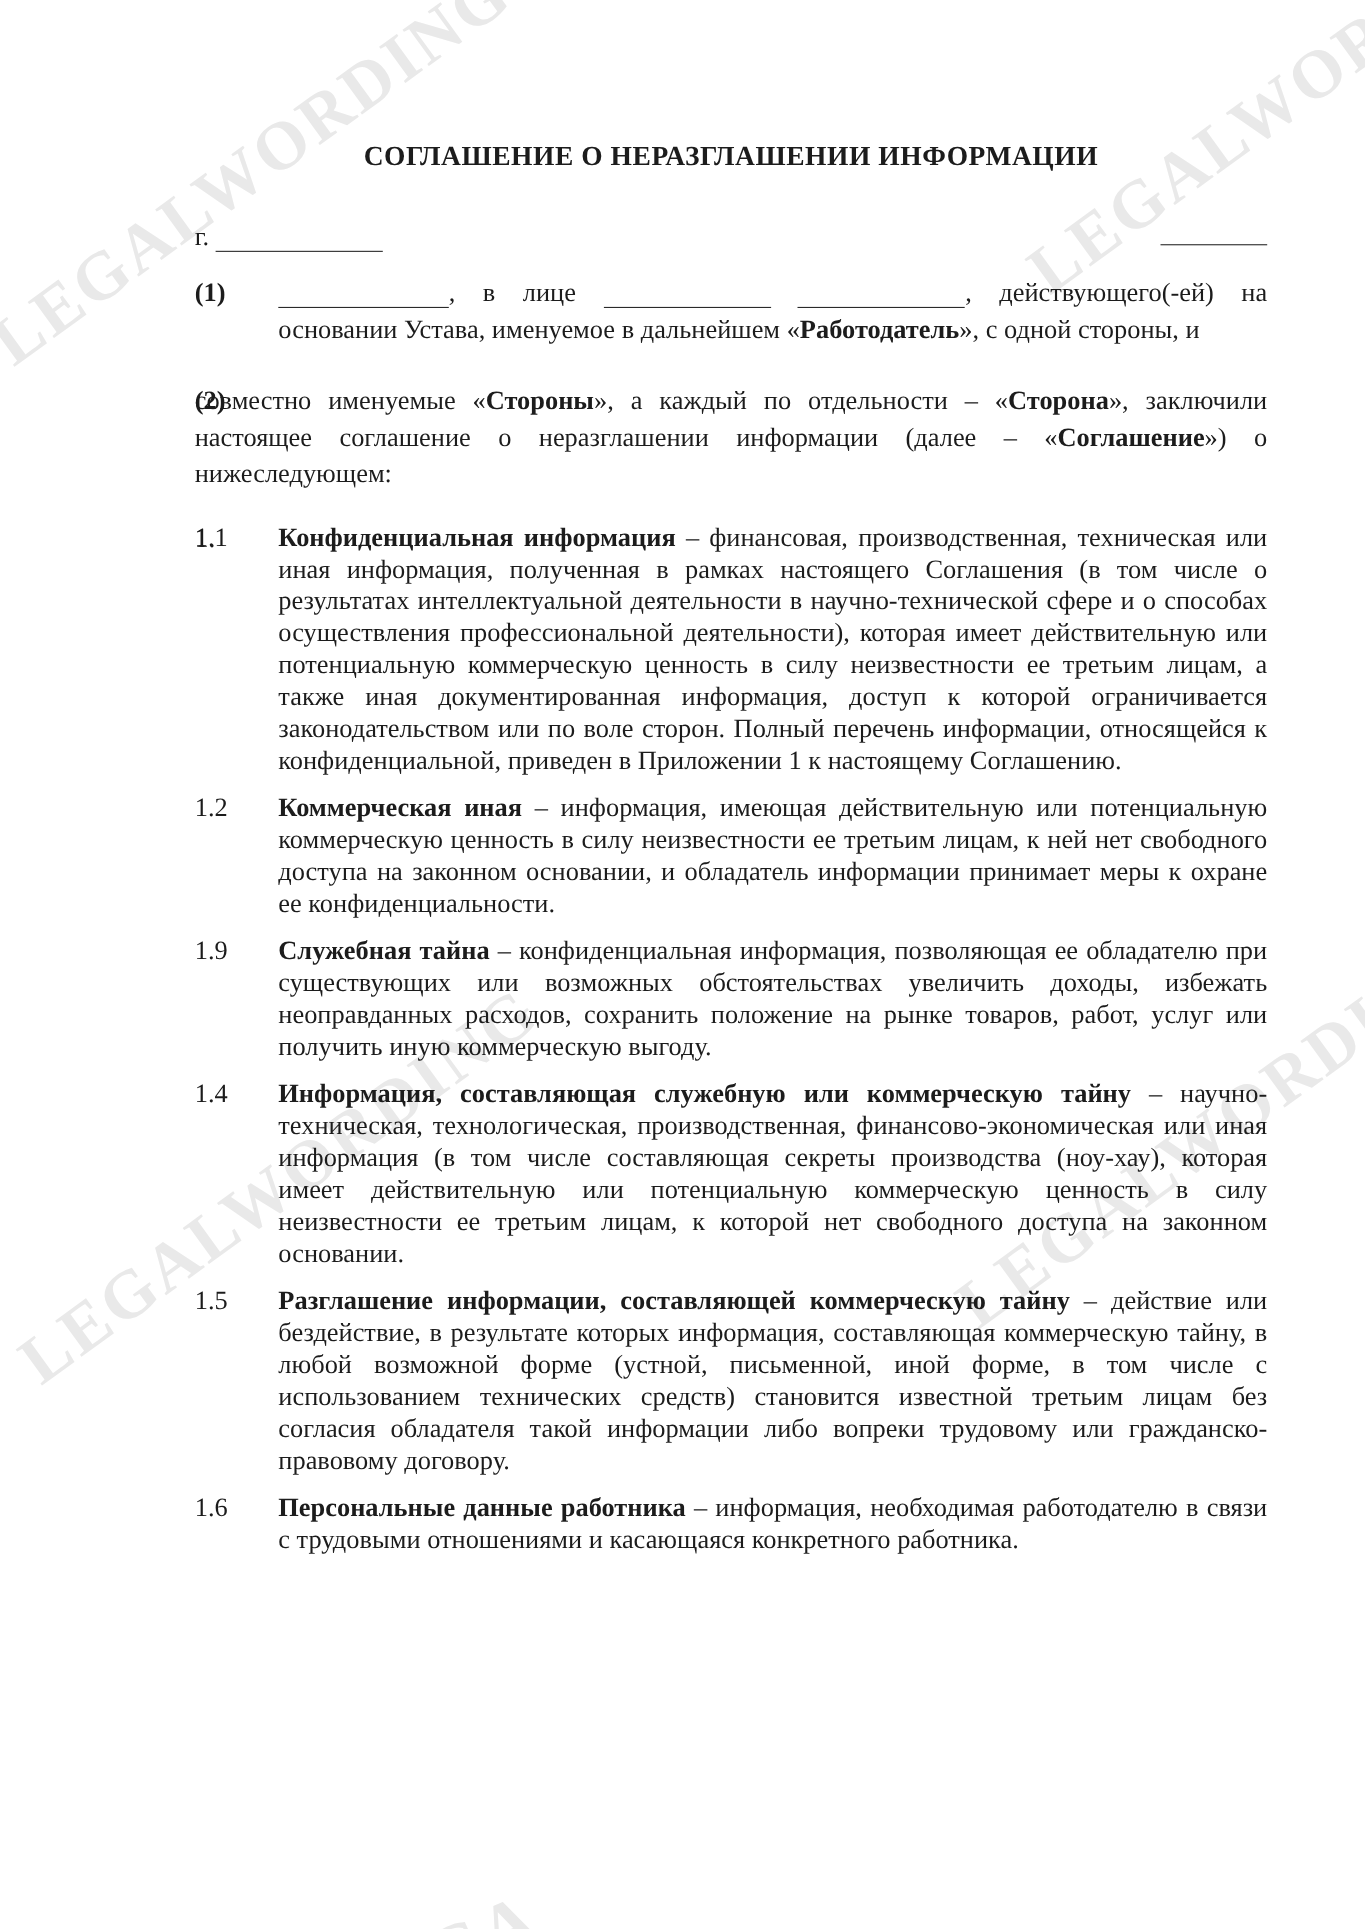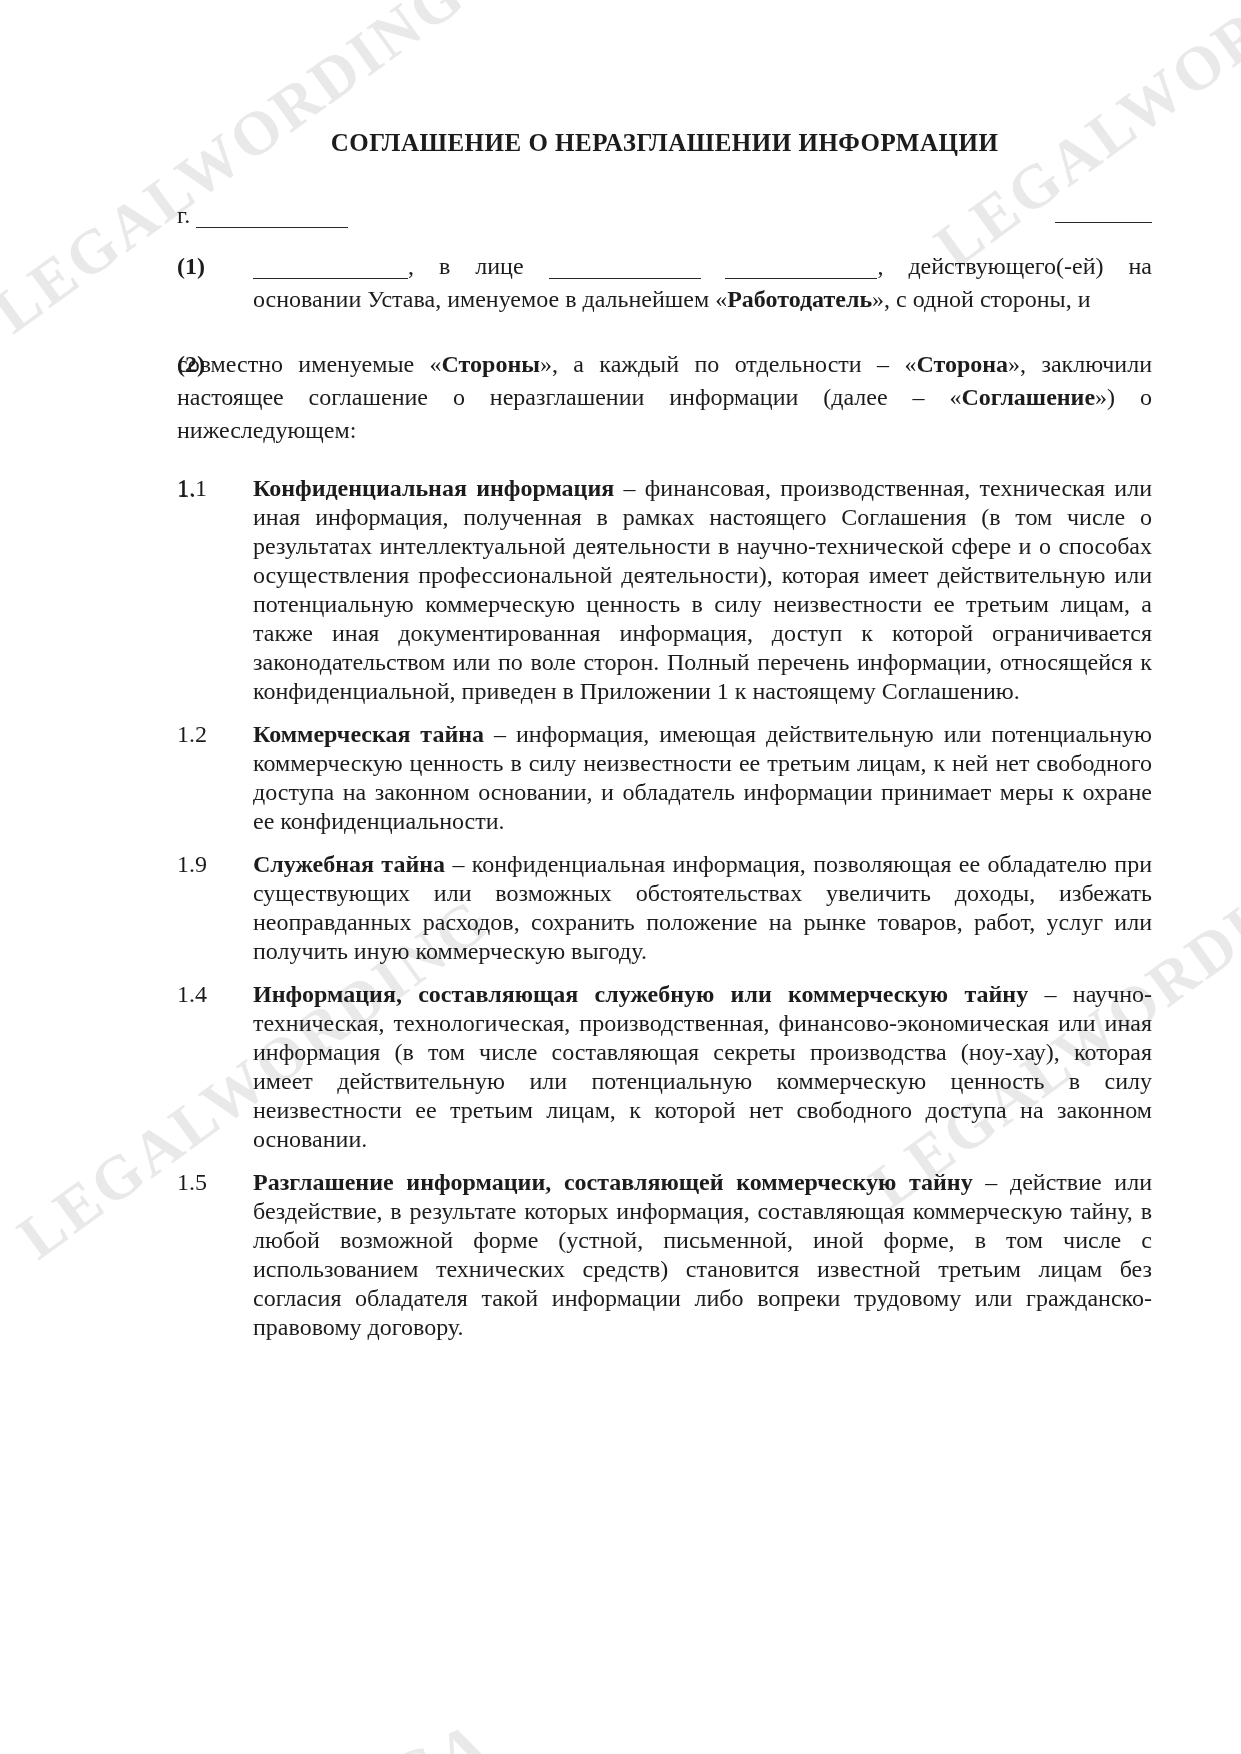--- a/index.html
+++ b/index.html
@@ -132,20 +132,21 @@
       </div>
 
     <div class="joint"><span>совместно именуемые «</span><b>Стороны</b><span>», а каждый по отдельности – «</span><b>Сторона</b><span>», заключили настоящее соглашение о неразглашении информации (далее – «</span><b>Соглашение</b><span>») о нижеследующем:</span></div>
 
     <div class="section-heading">
       <span class="num">1.</span>
     </div>
 
     <div class="terms" id="terms">
         <div class="term"><span class="num">1.1</span><span><b>Конфиденциальная информация</b><span> – финансовая, производственная, техническая или иная информация, полученная в рамках настоящего Соглашения (в том числе о результатах интеллектуальной деятельности в научно-технической сфере и о способах осуществления профессиональной деятельности), которая имеет действительную или потенциальную коммерческую ценность в силу неизвестности ее третьим лицам, а также иная документированная информация, доступ к которой ограничивается законодательством или по воле сторон. Полный перечень информации, относящейся к конфиденциальной, приведен в Приложении 1 к настоящему Соглашению.</span></span></div>
-        <div class="term"><span class="num">1.2</span><span><b>Коммерческая тайна</b><span> – информация, имеющая действительную или потенциальную коммерческую ценность в силу неизвестности ее третьим лицам, к ней нет свободного доступа на законном основании, и обладатель информации принимает меры к охране ее конфиденциальности.</span></span></div>
+        <div class="term"><span class="num">1.2</span><span><b>Коммерческая иная</b><span> – информация, имеющая действительную или потенциальную коммерческую ценность в силу неизвестности ее третьим лицам, к ней нет свободного доступа на законном основании, и обладатель информации принимает меры к охране ее конфиденциальности.</span></span></div>
         <div class="term"><span class="num">1.9</span><span><b>Служебная тайна</b><span> – конфиденциальная информация, позволяющая ее обладателю при существующих или возможных обстоятельствах увеличить доходы, избежать неоправданных расходов, сохранить положение на рынке товаров, работ, услуг или получить иную коммерческую выгоду.</span></span></div>
         <div class="term"><span class="num">1.4</span><span><b>Информация, составляющая служебную или коммерческую тайну</b><span> – научно-техническая, технологическая, производственная, финансово-экономическая или иная информация (в том числе составляющая секреты производства (ноу-хау), которая имеет действительную или потенциальную коммерческую ценность в силу неизвестности ее третьим лицам, к которой нет свободного доступа на законном основании.</span></span></div>
         <div class="term"><span class="num">1.5</span><span><b>Разглашение информации, составляющей коммерческую тайну</b><span> – действие или бездействие, в результате которых информация, составляющая коммерческую тайну, в любой возможной форме (устной, письменной, иной форме, в том числе с использованием технических средств) становится известной третьим лицам без согласия обладателя такой информации либо вопреки трудовому или гражданско-правовому договору.</span></span></div>
+        <div class="term"><span class="num">1.6</span><span><b>Персональные данные работника</b><span> – информация, необходимая работодателю в связи с трудовыми отношениями и касающаяся конкретного работника.</span></span></div>
       </div>
 
   </div>
 </div>
 
 </body></html>

